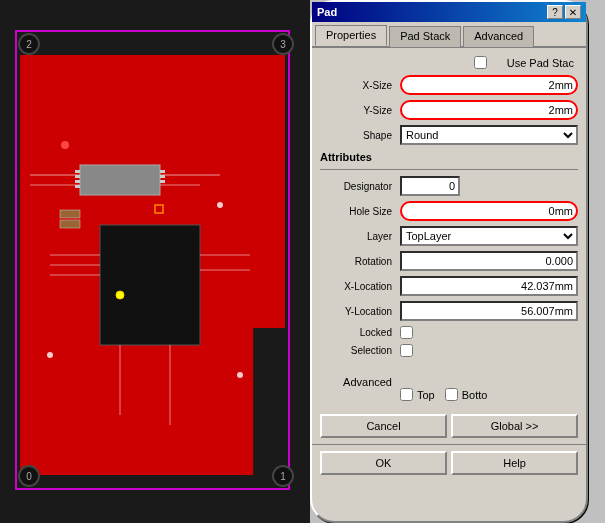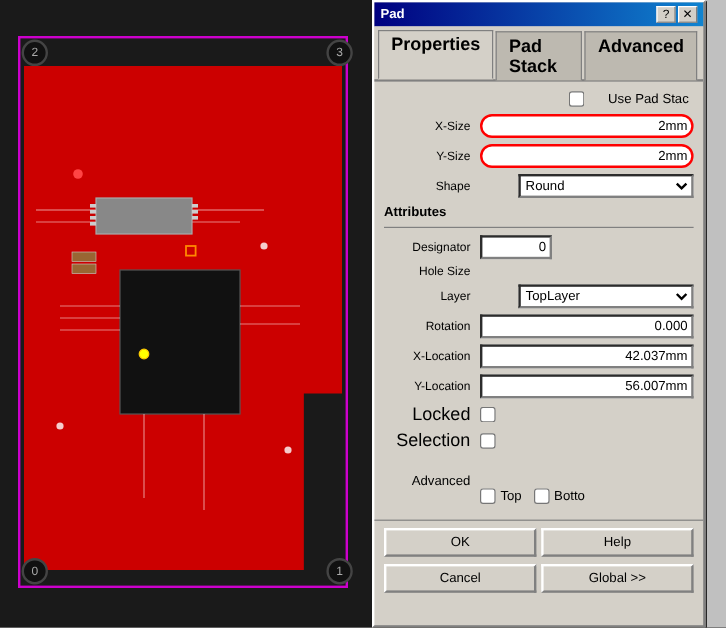--- a/index.html
+++ b/index.html
@@ -114,25 +114,24 @@
       background: #d4d0c8;
       border-bottom: 2px solid #808080;
     }
 
     .tab {
       padding: 3px 10px;
       border: 1px solid #808080;
       border-bottom: none;
       background: #bdb9b0;
       cursor: pointer;
-      font-size: 15px;
+      font-size: 11px;
       position: relative;
       top: 1px;
       margin-right: 2px;
-      font-weight: bold;
     }
 
     .tab.active {
       background: #d4d0c8;
       top: 0px;
       padding-bottom: 4px;
       border-bottom: 1px solid #d4d0c8;
       z-index: 1;
     }
 
@@ -170,21 +169,20 @@
       padding: 1px 3px;
       text-align: right;
     }
 
     .form-select {
       flex: 1;
       height: 20px;
       border: 2px inset #808080;
       background: white;
       font-size: 11px;
-      margin-left: 32px;
     }
 
     .section-header {
       font-weight: bold;
       font-size: 11px;
       margin: 6px 0 4px 0;
     }
 
     .divider {
       border-top: 1px solid #808080;
@@ -194,21 +192,21 @@
     .checkbox-row {
       display: flex;
       align-items: center;
       margin-bottom: 5px;
     }
 
     .checkbox-label {
       width: 80px;
       text-align: right;
       padding-right: 8px;
-      font-size: 15px;
+      font-size: 10px;
     }
 
     input[type="checkbox"] {
       margin: 0;
     }
 
     .red-circle-input {
       border: 2px solid red !important;
       border-radius: 10px;
     }
@@ -308,21 +306,21 @@
     <circle cx="45" cy="90" r="4" fill="#ff4444"></circle>
 
     <circle cx="200" cy="150" r="3" fill="white" opacity="0.8"></circle>
     <circle cx="30" cy="300" r="3" fill="white" opacity="0.8"></circle>
     <circle cx="220" cy="320" r="3" fill="white" opacity="0.8"></circle>
 
     <rect x="135" y="150" width="8" height="8" fill="none" stroke="#ff8800" stroke-width="1.5"></rect>
   </svg>
 </div>
 
-<div class="dialog" style="position:relative;left:0;top:0;width:278px;flex-shrink:0;">
+<div class="dialog" style="position:relative;left:0;top:0;width:278px;flex-shrink:0;border-radius:24px;">
 
   <div class="dialog-titlebar">
     <span class="dialog-title">Pad</span>
     <div class="titlebar-buttons">
       <div class="titlebar-btn">?</div>
       <div class="titlebar-btn">✕</div>
     </div>
   </div>
 
   <div class="tabs">
@@ -360,20 +358,21 @@
     <div class="section-header">Attributes</div>
     <div class="divider"></div>
 
     <div class="form-row">
       <span class="form-label">Designator</span>
       <input type="text" class="form-input" value="0" style="max-width: 60px;">
     </div>
 
     <div class="form-row">
       <span class="form-label">Hole Size</span>
+      <input type="text" class="form-input red-circle-input" value="0mm" style="">
     </div>
 
     <div class="form-row">
       <span class="form-label">Layer</span>
       <select class="form-select">
         <option>TopLayer</option>
         <option>BottomLayer</option>
         <option>MultiLayer</option>
       </select>
     </div>
@@ -407,22 +406,22 @@
       <span class="testpoint-label">Advanced</span>
       <div class="testpoint-checks">
         <input type="checkbox" style="">
         <span>Top</span>
         <input type="checkbox" style="margin-left: 6px;">
         <span>Botto</span>
       </div>
     </div>
   </div>
 
+  <div class="dialog-buttons" style="border-top:none;padding-top:0;">
+    <button class="win-btn">Cancel</button>
+    <button class="win-btn">Global &gt;&gt;</button>
+  </div>
+
   <div class="dialog-buttons">
     <button class="win-btn">OK</button>
     <button class="win-btn">Help</button>
   </div>
-
-  <div class="dialog-buttons" style="border-top:none;padding-top:0;">
-    <button class="win-btn">Cancel</button>
-    <button class="win-btn">Global &gt;&gt;</button>
-  </div>
 </div>
 
 </body></html>

